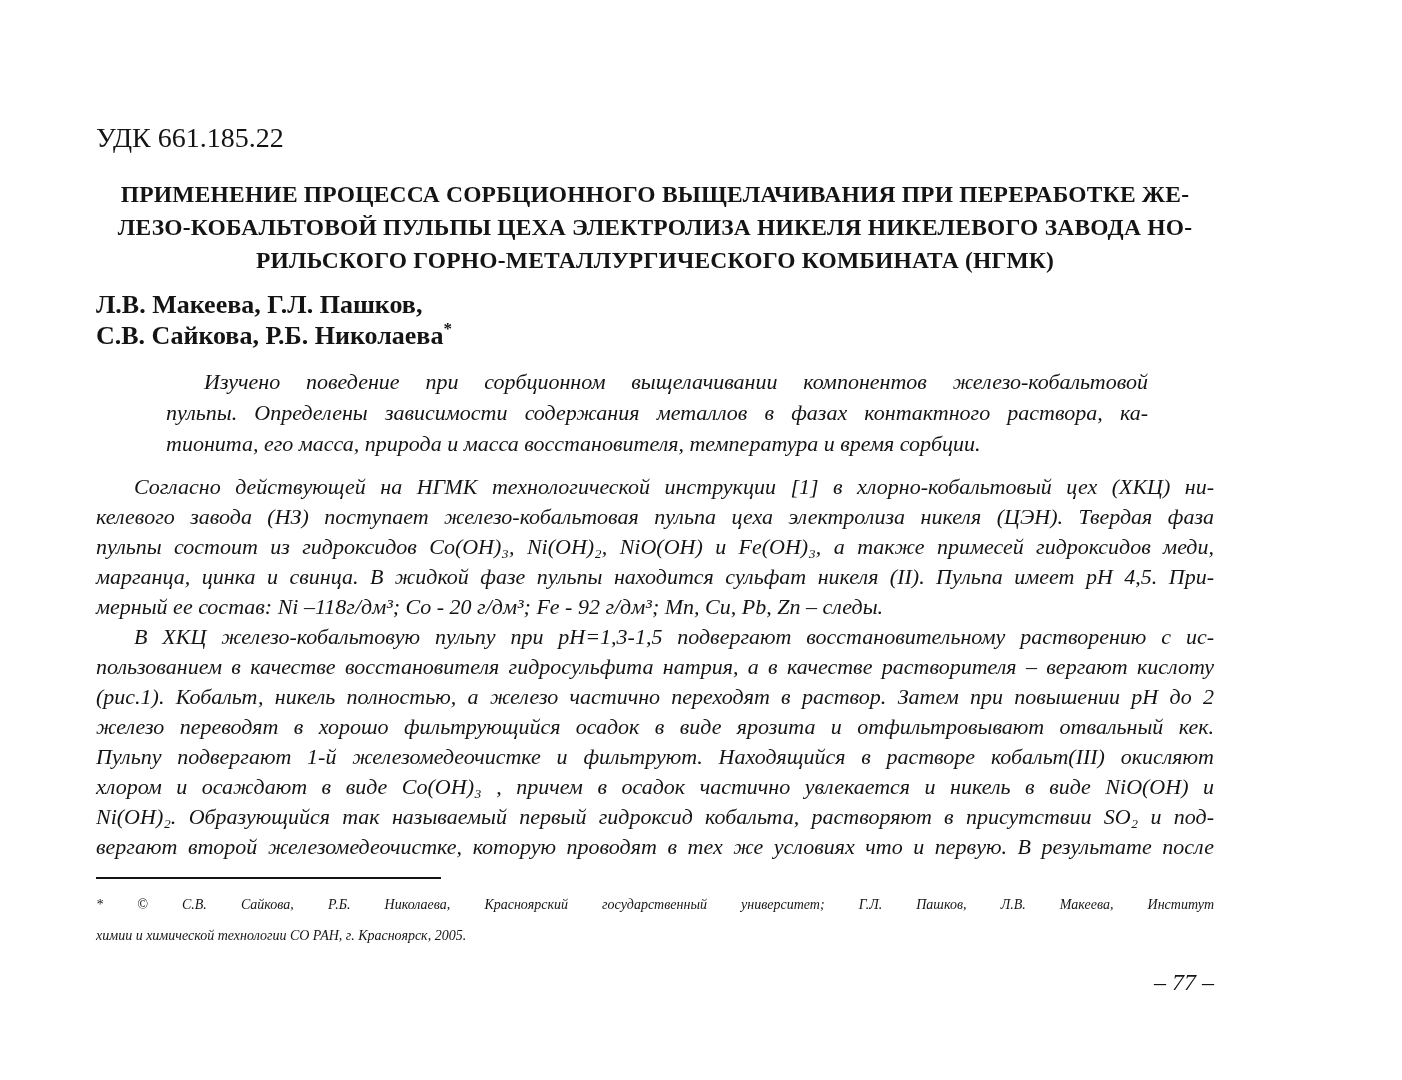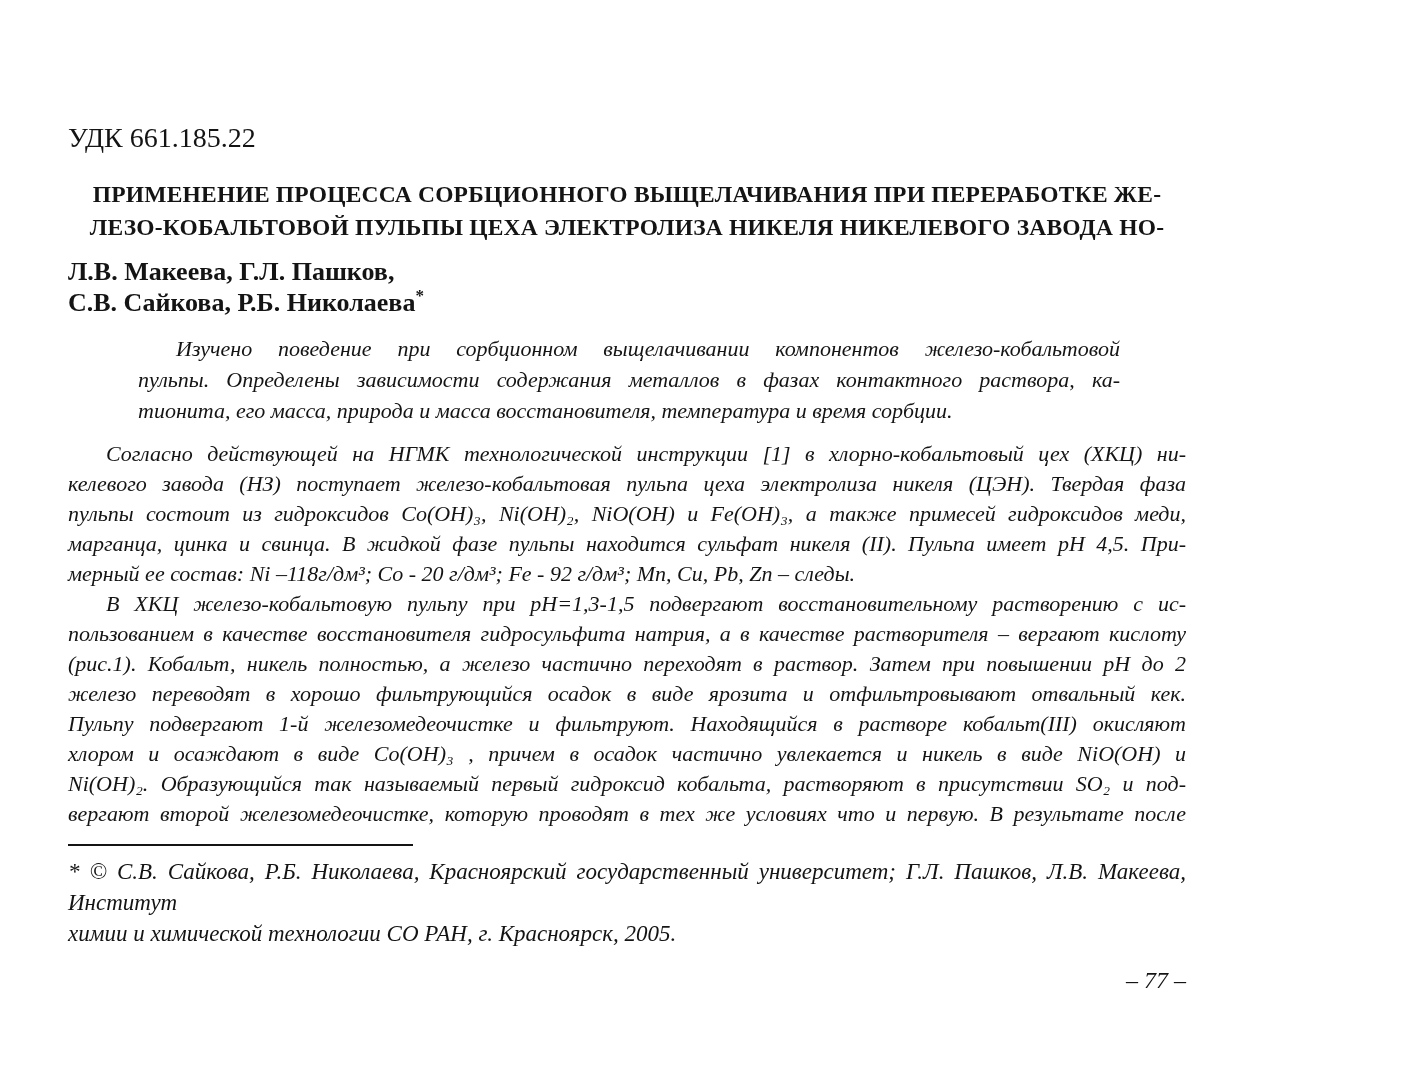--- a/index.html
+++ b/index.html
@@ -13,21 +13,21 @@
     overflow: hidden;
     color: #141414;
     font-family: "Liberation Serif", "DejaVu Serif", serif;
     -webkit-font-smoothing: antialiased;
   }
   .page {
     position: relative;
     box-sizing: border-box;
     width: 1142px;
     height: 1080px;
-    padding: 122px 124px 0 68px;
+    padding: 122px 124px 0 96px;
   }
   .column { width: 1118px; }
 
   .udc {
     font-size: 28px;
     line-height: 32px;
   }
   .title {
     margin-top: 24px;
     text-align: center;
@@ -69,41 +69,42 @@
   .first { text-indent: 38px; }
   .footnote-rule {
     margin-top: 15px;
     width: 345px;
     border: none;
     border-top: 2px solid #141414;
     height: 0;
   }
   .footnote {
     margin-top: 10px;
-    font-size: 23px;
+    font-size: 14px;
     line-height: 31px;
   }
   .pagenum {
     margin-top: 18px;
     text-align: right;
     font-style: italic;
     font-size: 24px;
   }
 </style>
 </head>
 <body>
 
 <div class="page">
   <div class="column">
 
     <div class="udc">УДК 661.185.22</div>
 
     <div class="title">
       <div>ПРИМЕНЕНИЕ ПРОЦЕССА СОРБЦИОННОГО ВЫЩЕЛАЧИВАНИЯ ПРИ ПЕРЕРАБОТКЕ ЖЕ-</div>
       <div>ЛЕЗО-КОБАЛЬТОВОЙ ПУЛЬПЫ ЦЕХА ЭЛЕКТРОЛИЗА НИКЕЛЯ НИКЕЛЕВОГО ЗАВОДА НО-</div>
+      <div>РИЛЬСКОГО ГОРНО-МЕТАЛЛУРГИЧЕСКОГО КОМБИНАТА (НГМК)</div>
     </div>
 
     <div class="authors">
       <div>Л.В. Макеева, Г.Л. Пашков,</div>
       <div><span>С.В. Сайкова, Р.Б. Николаева</span><sup>*</sup></div>
     </div>
 
     <div class="abstract">
       <div class="jline first">Изучено поведение при сорбционном выщелачивании компонентов железо-кобальтовой</div>
       <div class="jline">пульпы. Определены зависимости содержания металлов в фазах контактного раствора, ка-</div>

